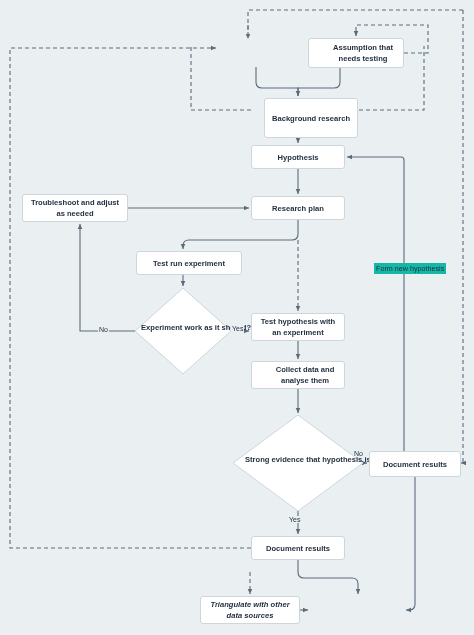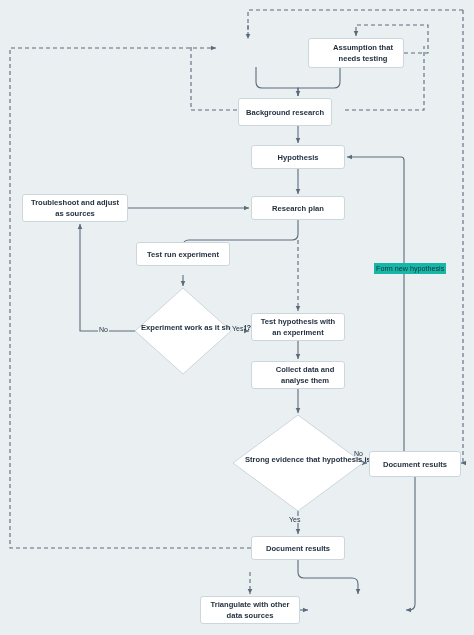--- a/index.html
+++ b/index.html
@@ -123,37 +123,37 @@
       <polygon points="183,288 231,331 183,374 135,331" fill="#ffffff" stroke="#ccd6dd" stroke-width="1"></polygon>
       <polygon points="298,415 363,463 298,511 233,463" fill="#ffffff" stroke="#ccd6dd" stroke-width="1"></polygon>
     </g>
   </svg>
 
 
   <div class="node" style="left:308px;top:38px;width:96px;height:30px;padding-left:18px;">
     <span>Assumption that needs testing</span>
   </div>
 
-  <div class="node" style="left:238px;top:98px;width:94px;height:28px;">
+  <div class="node" style="left:264px;top:98px;width:94px;height:40px;">
     <span>Background research</span>
   </div>
 
   <div class="node" style="left:251px;top:145px;width:94px;height:24px;">
     <span>Hypothesis</span>
   </div>
 
   <div class="node" style="left:251px;top:196px;width:94px;height:24px;">
     <span>Research plan</span>
   </div>
 
   <div class="node" style="left:22px;top:194px;width:106px;height:28px;">
-    <span>Troubleshoot and adjust as sources</span>
-  </div>
-
-  <div class="node" style="left:136px;top:242px;width:94px;height:24px;">
+    <span>Troubleshoot and adjust as needed</span>
+  </div>
+
+  <div class="node" style="left:136px;top:251px;width:106px;height:24px;">
     <span>Test run experiment</span>
   </div>
 
   <div class="diamond-label" style="left:141px;top:322px;width:84px;">
     <span>Experiment work as it should?</span>
   </div>
 
   <div class="node" style="left:251px;top:313px;width:94px;height:28px;align-items:center;">
     <span>Test hypothesis with an experiment</span>
   </div>
@@ -167,21 +167,21 @@
   </div>
 
   <div class="node" style="left:369px;top:451px;width:92px;height:26px;">
     <span>Document results</span>
   </div>
 
   <div class="node" style="left:251px;top:536px;width:94px;height:24px;">
     <span>Document results</span>
   </div>
 
-  <div class="node" style="left:200px;top:596px;width:100px;height:28px;">
+  <div class="node" style="left:200px;top:596px;width:100px;height:28px;font-style:italic;">
     <span>Triangulate with other data sources</span>
   </div>
 
 
   <div class="edge-label" style="left:98px;top:326px;">
     <span>No</span>
   </div>
   <div class="edge-label" style="left:231px;top:325px;">
     <span>Yes</span>
   </div>

